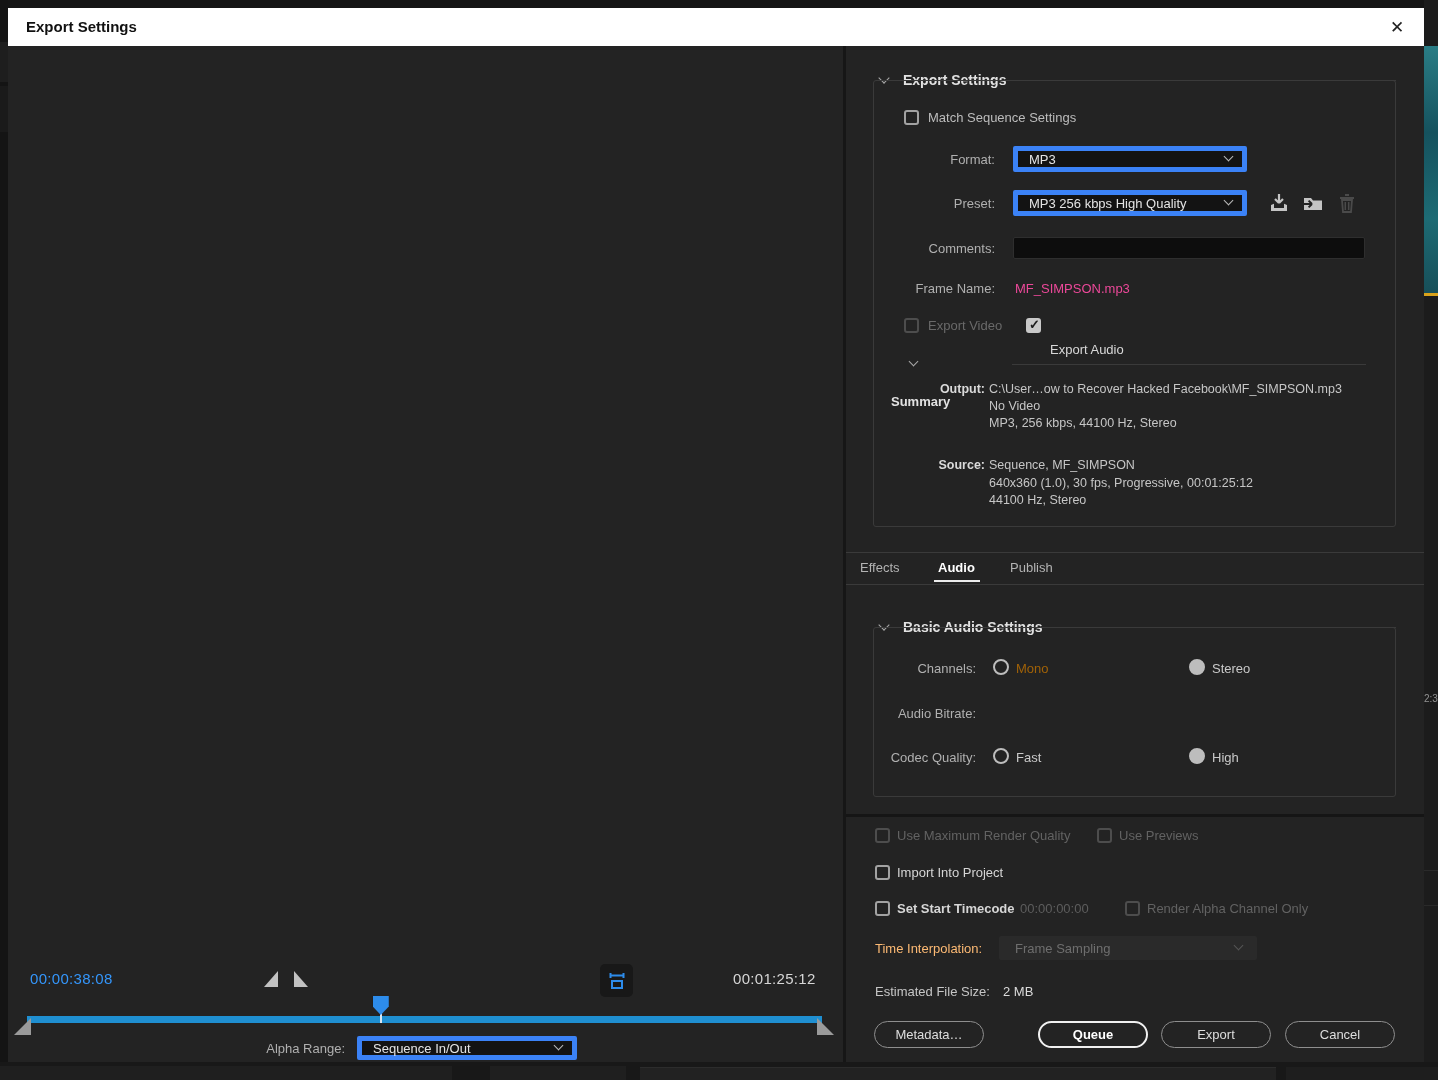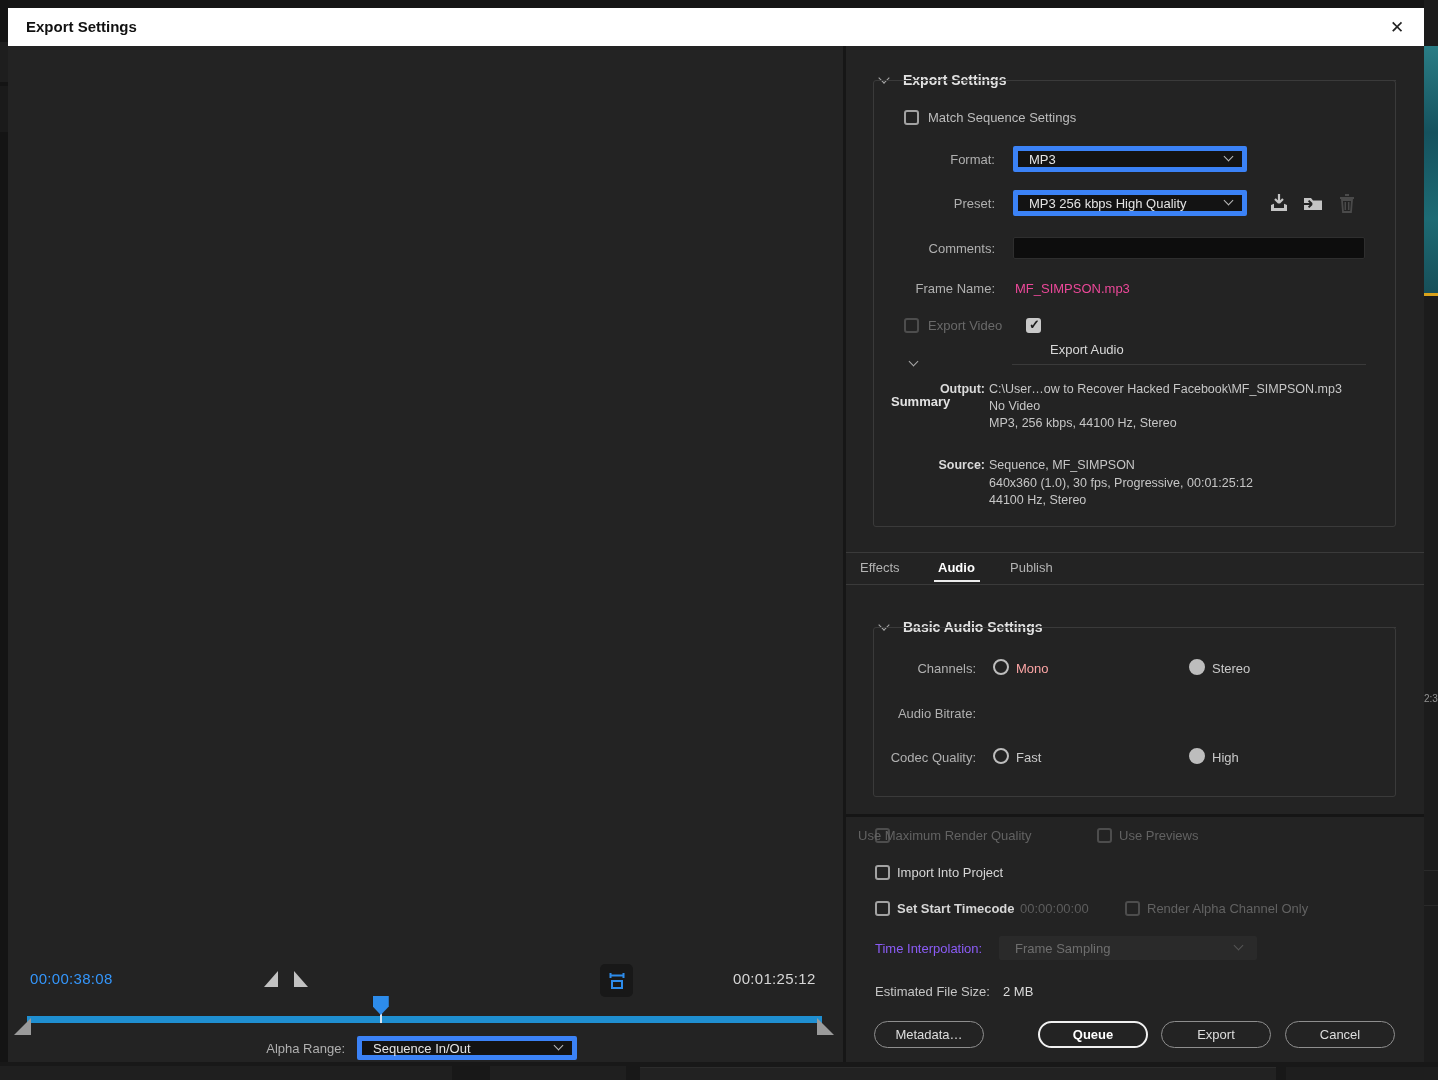--- a/index.html
+++ b/index.html
@@ -132,45 +132,45 @@
   .tab-au-underline { left:934px; top:580px; width:46px; height:2px; background:#ededed; }
   .tab-pub { left:1010px; top:560px; }
 
   
   .ba-chev { left:880px; top:621px; }
   .ba-head { left:903px; top:619px; font-size:14px; }
   .ba-rule { left:1043px; top:627px; width:353px; }
   .ba-box { left:873px; top:627px; width:523px; height:170px; }
   .ch-lab { left:800px; top:661px; width:176px; }
   .mono-r { left:993px; top:659px; }
-  .mono-lab { left:1016px; top:661px; color:#fca5a5; }
+  .mono-lab { left:1016px; top:661px; color:#a16207; }
   .ster-r { left:1189px; top:659px; }
   .ster-lab { left:1212px; top:661px; color:#c9c9c9; }
   .br-lab { left:800px; top:706px; width:176px; }
   .br-sel { left:992px; top:700px; width:390px; height:25px; }
   .cq-lab { left:800px; top:750px; width:176px; }
   .fast-r { left:993px; top:748px; }
   .fast-lab { left:1016px; top:750px; color:#c9c9c9; }
   .high-r { left:1189px; top:748px; }
   .high-lab { left:1212px; top:750px; color:#c9c9c9; }
 
   
   .opt-div { left:846px; top:814px; width:578px; height:3px; background:#151515; }
   .umrq-cb { left:875px; top:828px; }
-  .umrq-lab { left:858px; top:828px; color:#626262; }
+  .umrq-lab { left:897px; top:828px; color:#626262; }
   .up-cb { left:1097px; top:828px; }
   .up-lab { left:1119px; top:828px; color:#626262; }
   .iip-cb { left:875px; top:865px; }
   .iip-lab { left:897px; top:865px; color:#d6d6d6; }
   .sst-cb { left:875px; top:901px; }
   .sst-lab { left:897px; top:901px; color:#d6d6d6; font-weight:600; }
   .sst-val { left:1020px; top:901px; color:#5d5d5d; }
   .rac-cb { left:1125px; top:901px; }
   .rac-lab { left:1147px; top:901px; color:#626262; }
-  .ti-lab { left:875px; top:941px; color:#8b5cf6; }
+  .ti-lab { left:875px; top:941px; color:#fdba74; }
   .ti-sel { left:999px; top:936px; width:258px; height:24px; }
   .est-lab { left:875px; top:984px; color:#c6c6c6; }
   .est-val { left:1003px; top:984px; color:#dadada; }
   .btn-meta { left:874px; top:1021px; }
   .btn-queue { left:1038px; top:1021px; }
   .btn-export { left:1161px; top:1021px; }
   .btn-cancel { left:1285px; top:1021px; }
 </style>
 </head>
 <body>

